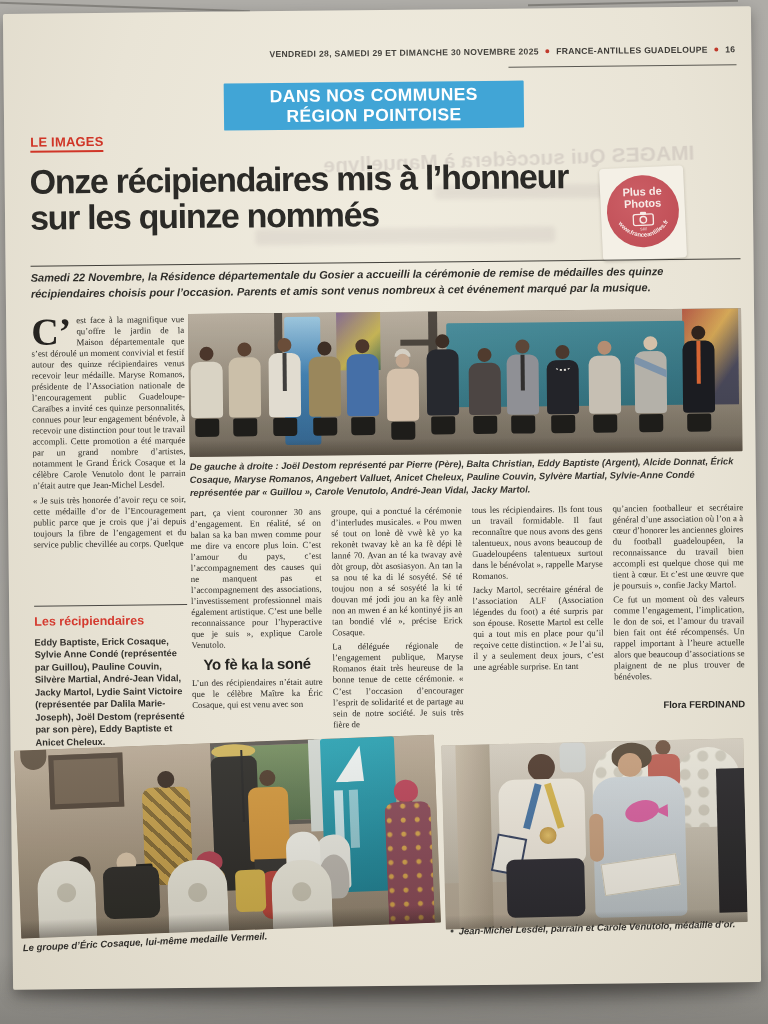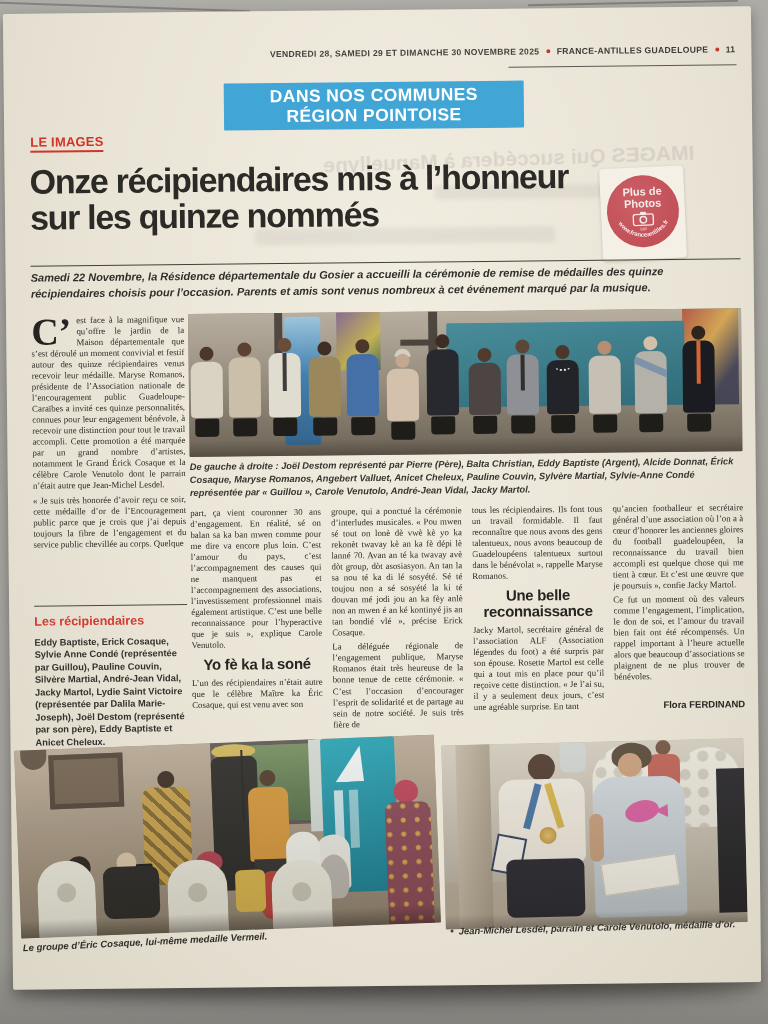--- a/index.html
+++ b/index.html
@@ -89,21 +89,21 @@
 <div class="floor-shadow"></div>
 <div class="page-shadow"></div>
 
 <div class="page">
 
   <div class="abs masthead">
     <span class="date">VENDREDI 28, SAMEDI 29 ET DIMANCHE 30 NOVEMBRE 2025</span>
     <span class="dot"></span>
     <span>FRANCE-ANTILLES GUADELOUPE</span>
     <span class="dot"></span>
-    <span>11</span>
+    <span>16</span>
   </div>
   <div class="abs masthead-rule"></div>
 
   <div class="abs banner">
     <div>DANS NOS COMMUNES</div>
     <div>RÉGION POINTOISE</div>
   </div>
 
   <div class="abs kicker">LE IMAGES</div>
 
@@ -243,21 +243,20 @@
       <p>part, ça vient couronner 30 ans d’engagement. En réalité, sé on balan sa ka ban mwen comme pour me dire va encore plus loin. C’est l’amour du pays, c’est l’accompagnement des causes qui ne manquent pas et l’accompagnement des associations, l’investissement professionnel mais également artistique. C’est une belle reconnaissance pour l’hyperactive que je suis », explique Carole Venutolo.</p>
       <div class="subhead">Yo fè ka la soné</div>
       <p>L’un des récipiendaires n’était autre que le célèbre Maître ka Éric Cosaque, qui est venu avec son</p>
     </div>
     <div class="col">
       <p>groupe, qui a ponctué la cérémonie d’interludes musicales. « Pou mwen sé tout on lonè dè vwè kè yo ka rekonèt twavay kè an ka fè dépi lè lanné 70. Avan an té ka twavay avè dòt group, dòt asosiasyon. An tan la sa nou té ka di lé sosyété. Sé té toujou non a sé sosyété la ki té douvan mé jodi jou an ka fèy anlè non an mwen é an ké kontinyé jis an tan bondié vlé », précise Erick Cosaque.</p>
       <p>La déléguée régionale de l’engagement publique, Maryse Romanos était très heureuse de la bonne tenue de cette cérémonie. « C’est l’occasion d’encourager l’esprit de solidarité et de partage au sein de notre société. Je suis très fière de</p>
     </div>
     <div class="col">
       <p>tous les récipiendaires. Ils font tous un travail formidable. Il faut reconnaître que nous avons des gens talentueux, nous avons beaucoup de Guadeloupéens talentueux surtout dans le bénévolat », rappelle Maryse Romanos.</p>
-      <div class="subhead">Une belle reconnaissance</div>
       <p>Jacky Martol, secrétaire général de l’association ALF (Association légendes du foot) a été surpris par son épouse. Rosette Martol est celle qui a tout mis en place pour qu’il reçoive cette distinction. « Je l’ai su, il y a seulement deux jours, c’est une agréable surprise. En tant</p>
     </div>
     <div class="col">
       <p>qu’ancien footballeur et secrétaire général d’une association où l’on a à cœur d’honorer les anciennes gloires du football guadeloupéen, la reconnaissance du travail bien accompli est quelque chose qui me tient à cœur. Et c’est une œuvre que je poursuis », confie Jacky Martol.</p>
       <p>Ce fut un moment où des valeurs comme l’engagement, l’implication, le don de soi, et l’amour du travail bien fait ont été récompensés. Un rappel important à l’heure actuelle alors que beaucoup d’associations se plaignent de ne plus trouver de bénévoles.</p>
       <div class="byline">Flora FERDINAND</div>
     </div>
   </div>
 
   <div class="abs col1-divider"></div>

